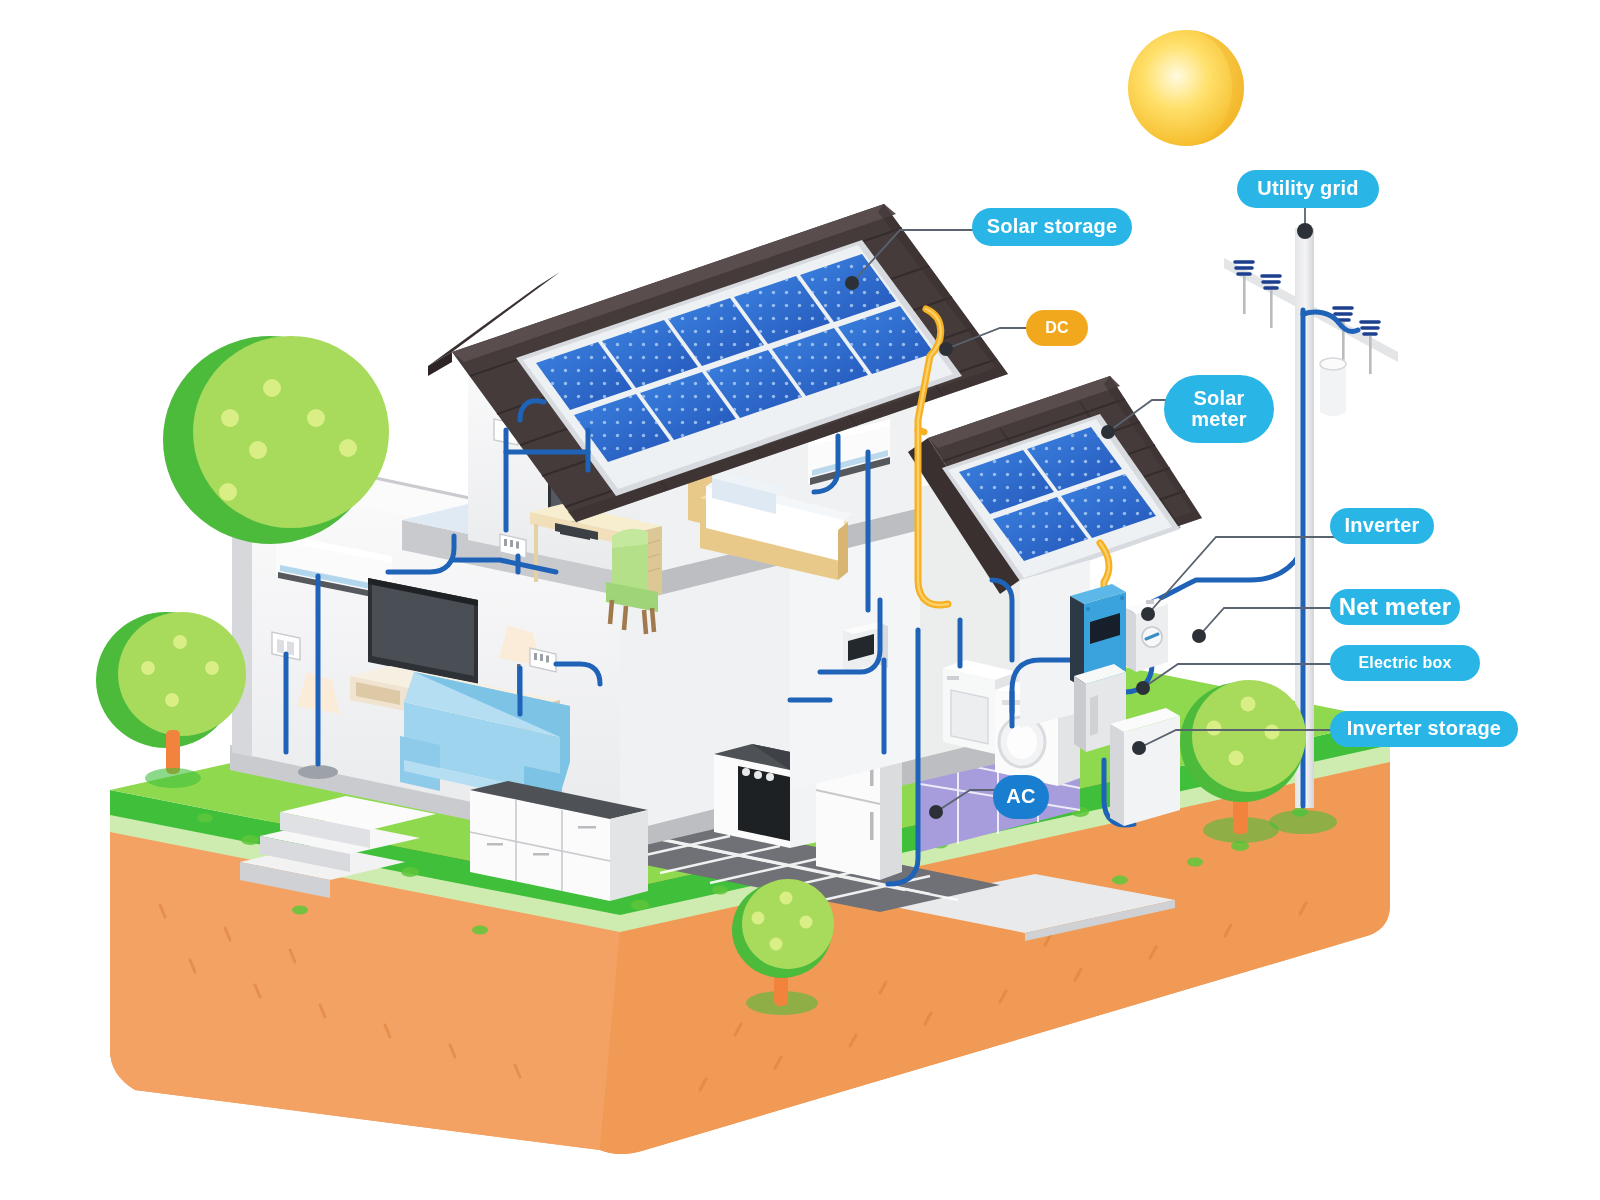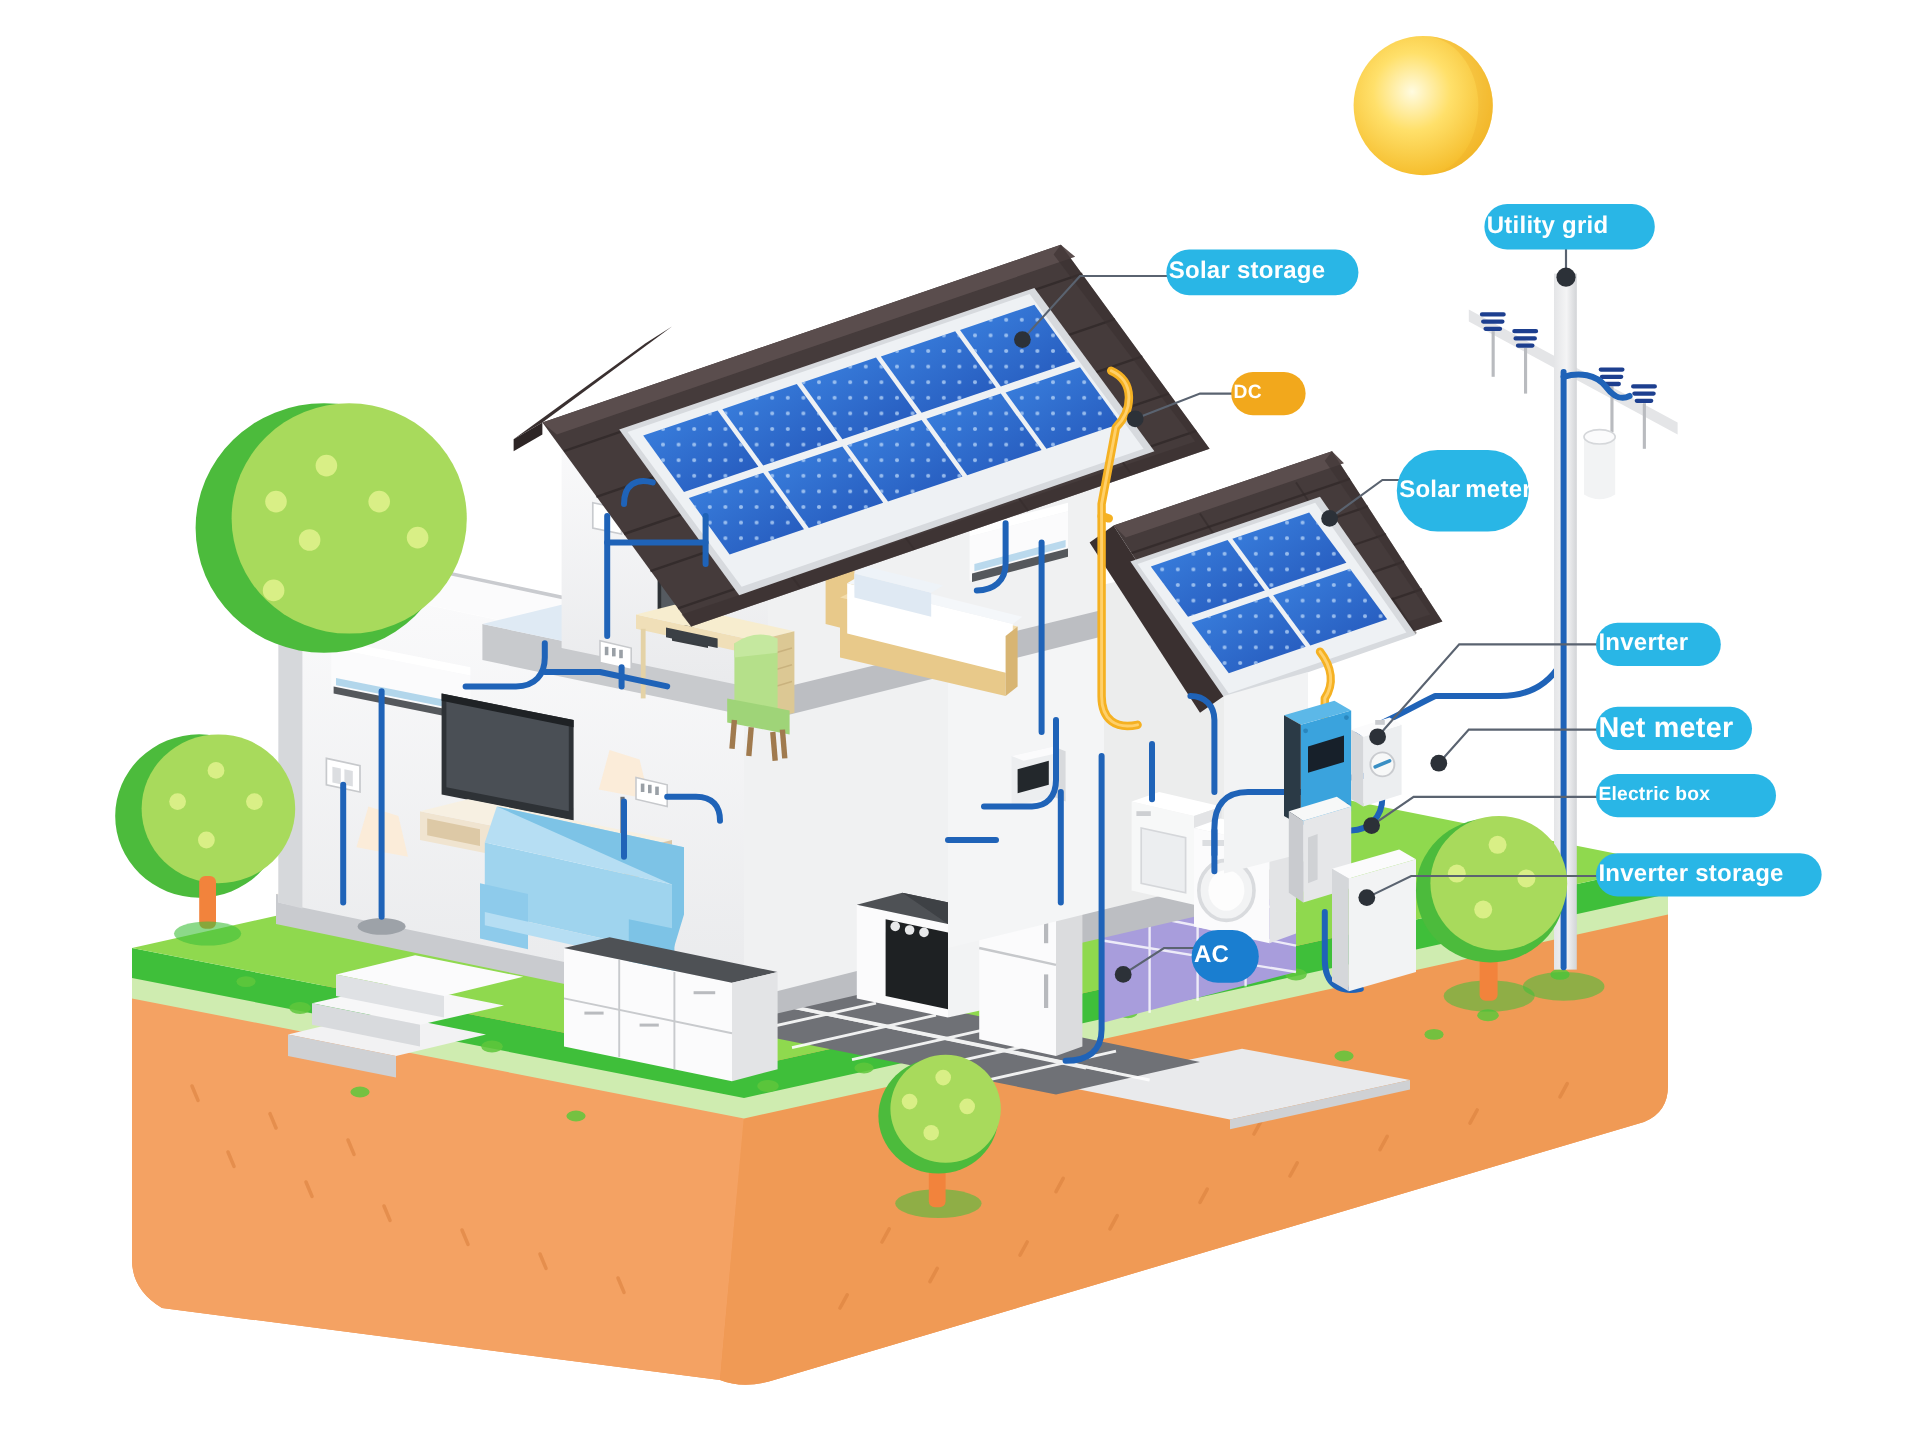--- a/index.html
+++ b/index.html
@@ -1,21 +1,21 @@
 <!DOCTYPE html>
 <html><head>
 <meta charset="utf-8">
 <title>Solar Home Energy System Diagram</title>
 <style>
   html,body{margin:0;padding:0;background:#ffffff;}
   body{width:1600px;height:1200px;overflow:hidden;
        font-family:"Liberation Sans","DejaVu Sans",sans-serif;}
   #stage{position:relative;width:1600px;height:1200px;background:#ffffff;}
   #scene{position:absolute;inset:0;}
-  .lbl{position:absolute;display:flex;align-items:center;justify-content:flex-start;
+  .lbl{position:absolute;display:flex;align-items:center;justify-content:center;
        border-radius:999px;color:#ffffff;font-weight:700;letter-spacing:.2px;
        text-align:center;line-height:1.06;box-sizing:border-box;}
   .lbl.cyan{background:#29b6e6;}
   .lbl.amber{background:#f2a81c;}
   .lbl.blue{background:#1a7ed0;}
   .lbl span{display:block;padding:0 2px;}
 </style>
 </head>
 <body>
 
@@ -669,26 +669,26 @@
 </svg>
 
 <div class="lbl cyan" style="left:972px;top:208px;width:160px;height:38px;font-size:20px;">
   <span>Solar storage</span>
 </div>
 
 <div class="lbl amber" style="left:1026px;top:310px;width:62px;height:36px;font-size:16px;">
   <span>DC</span>
 </div>
 
-<div class="lbl cyan" style="left:1164px;top:375px;width:110px;height:68px;font-size:20px;flex-direction:row;">
+<div class="lbl cyan" style="left:1164px;top:375px;width:110px;height:68px;font-size:20px;flex-direction:column;">
   <span>Solar</span>
   <span>meter</span>
 </div>
 
-<div class="lbl cyan" style="left:1330px;top:519px;width:104px;height:36px;font-size:20px;">
+<div class="lbl cyan" style="left:1330px;top:508px;width:104px;height:36px;font-size:20px;">
   <span>Inverter</span>
 </div>
 
 <div class="lbl cyan" style="left:1330px;top:589px;width:130px;height:36px;font-size:24px;">
   <span>Net meter</span>
 </div>
 
 <div class="lbl cyan" style="left:1330px;top:645px;width:150px;height:36px;font-size:16px;">
   <span>Electric box</span>
 </div>

